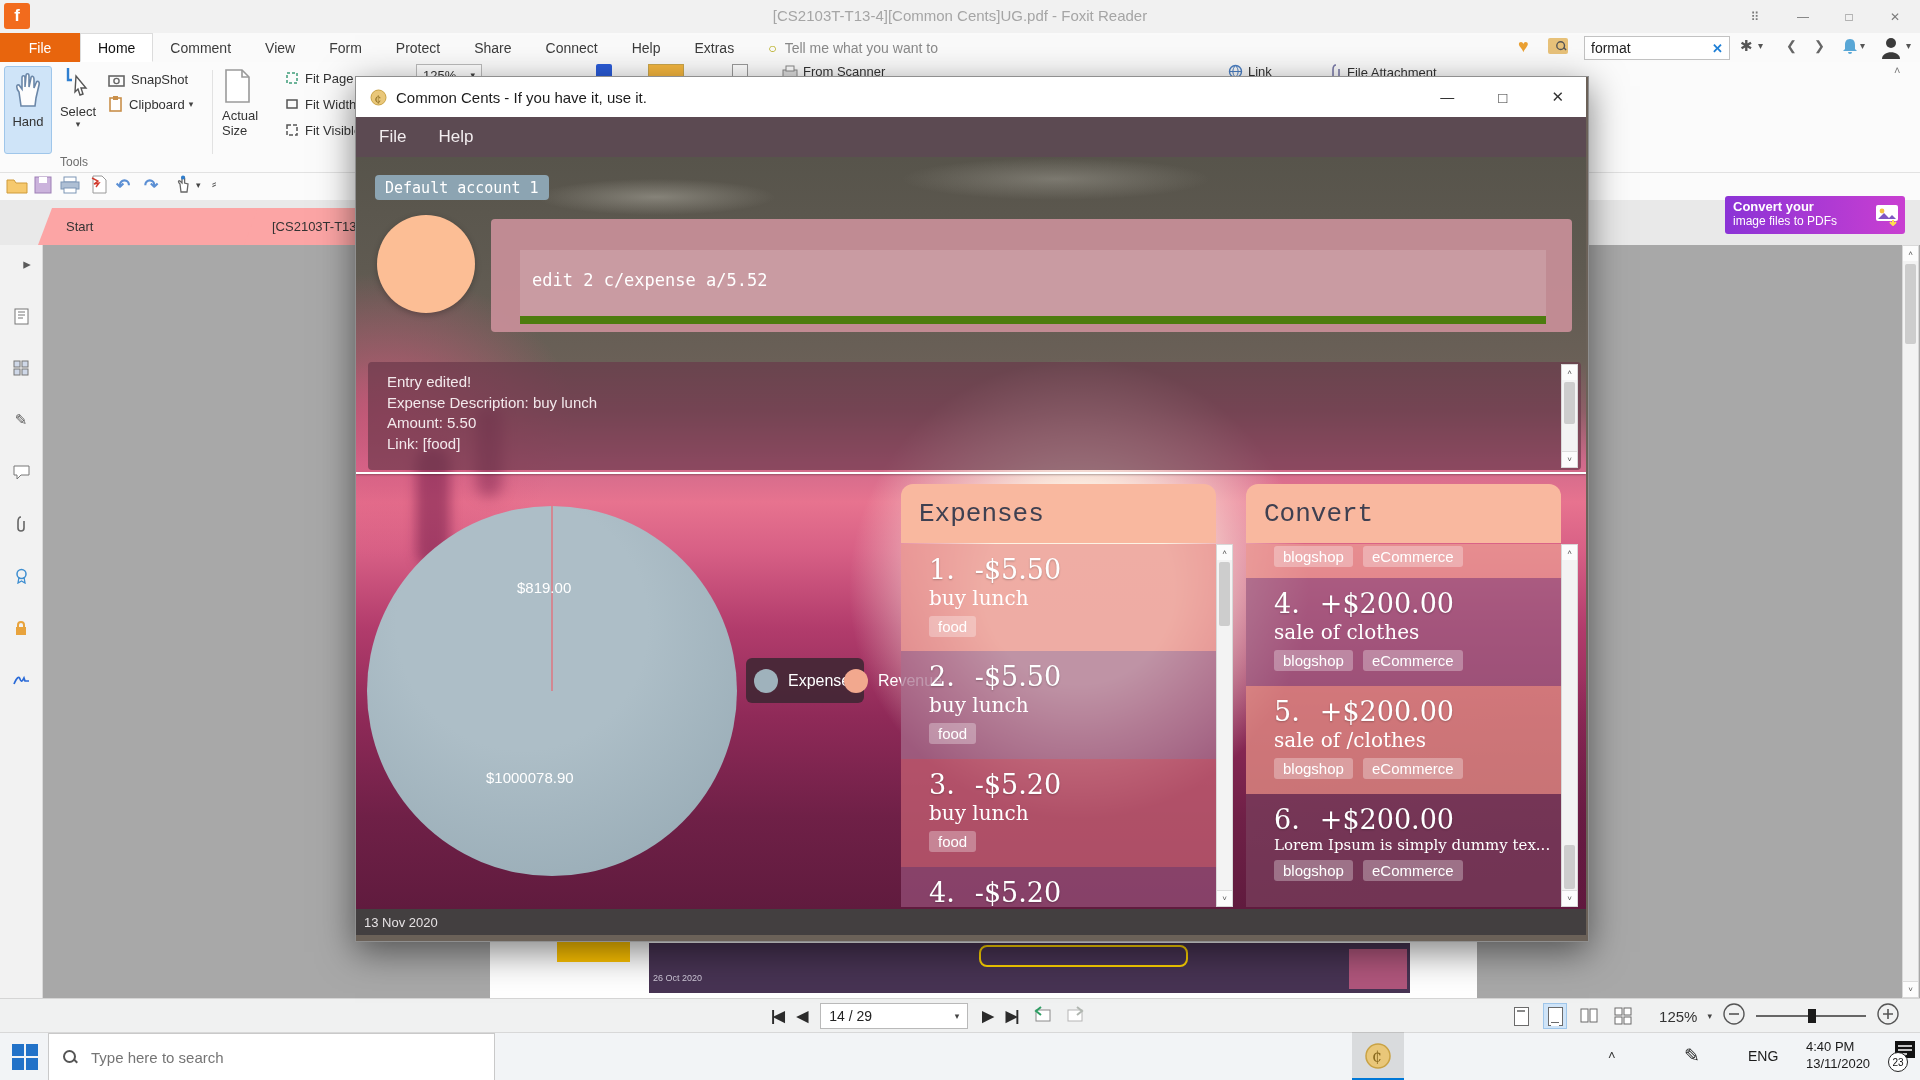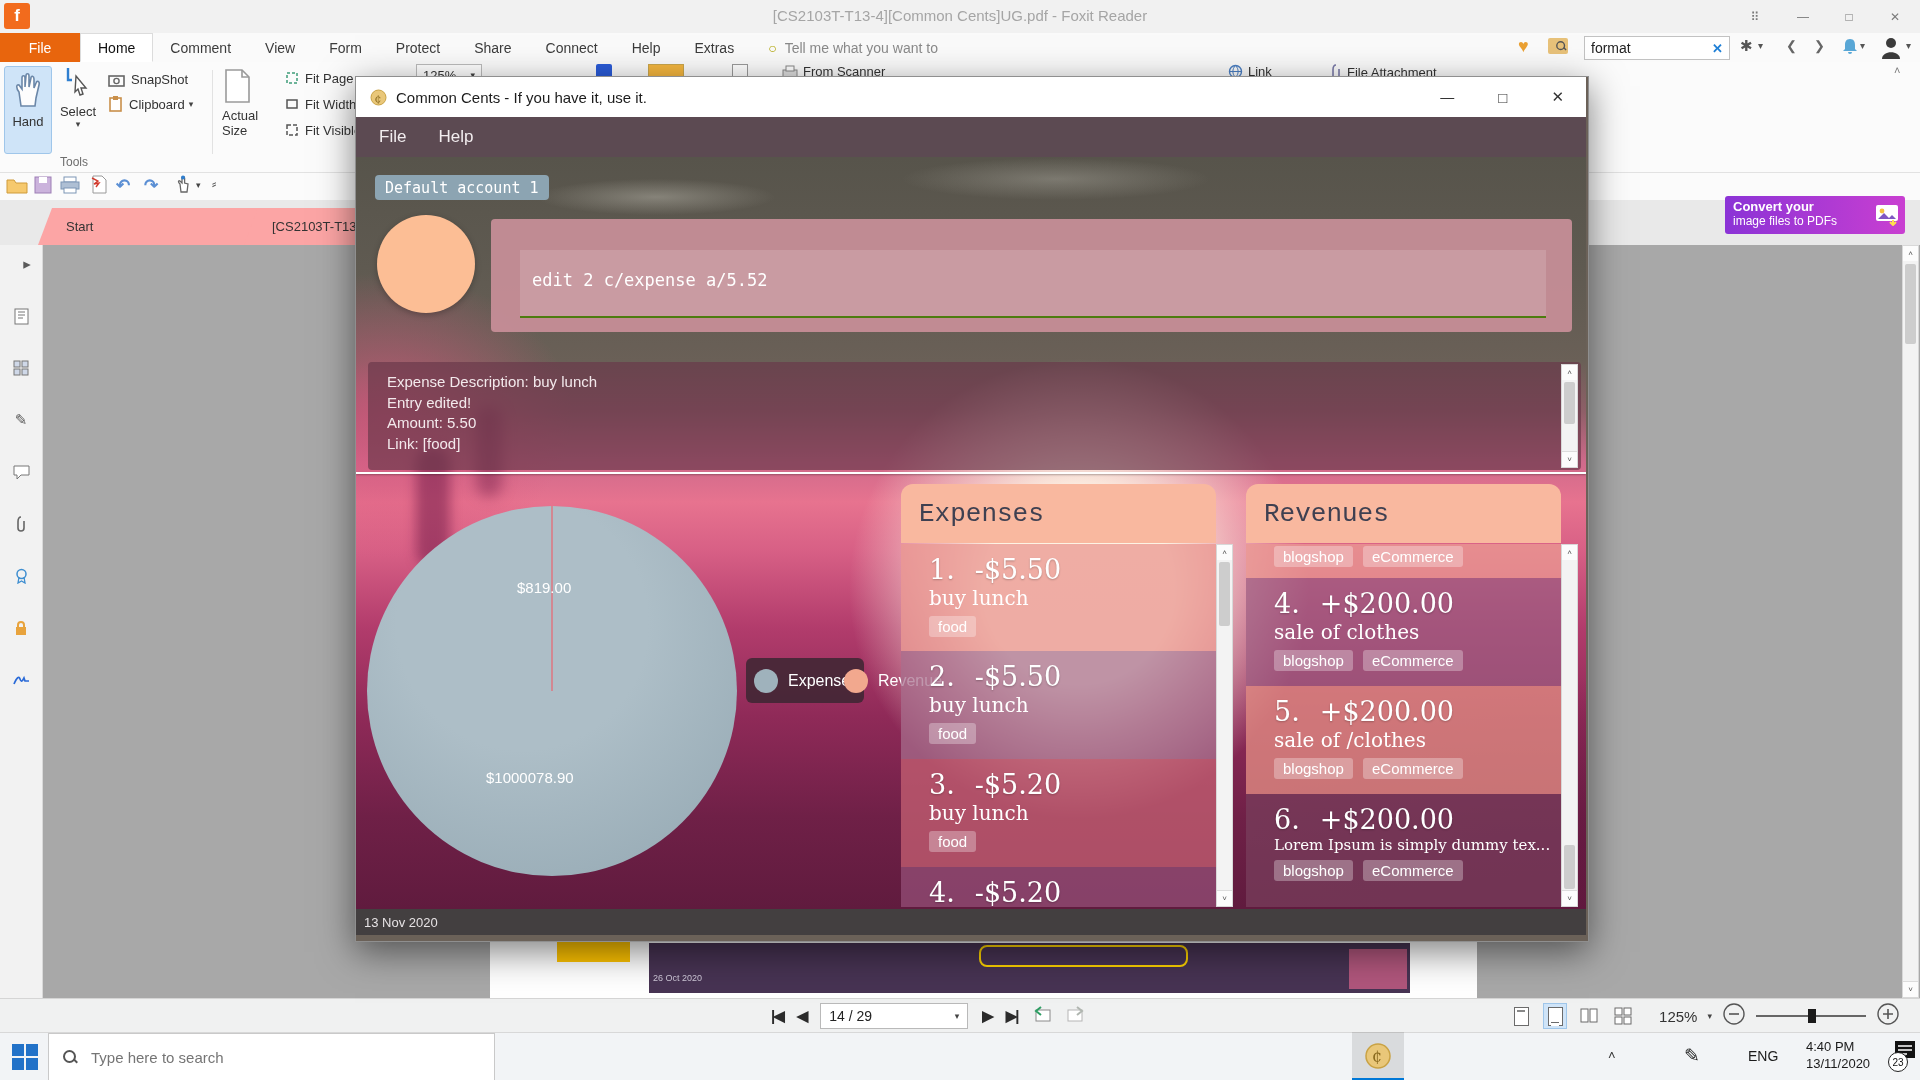--- a/index.html
+++ b/index.html
@@ -43,21 +43,21 @@
       radial-gradient(circle at 723px 432px, rgba(255,251,233,.95) 0 95px, rgba(255,247,228,.55) 150px, rgba(255,243,225,0) 230px),
       radial-gradient(ellipse 170px 26px at 300px 40px, rgba(205,203,192,.38), rgba(205,203,192,0) 70%),
       radial-gradient(ellipse 220px 30px at 700px 22px, rgba(198,196,186,.32), rgba(198,196,186,0) 70%),
       radial-gradient(ellipse 260px 200px at 30px 260px, rgba(216,86,126,.75), rgba(216,86,126,0) 72%),
       radial-gradient(ellipse 420px 260px at 1180px 700px, rgba(96,20,62,.55), rgba(96,20,62,0) 70%),
       linear-gradient(180deg,#57544b 0px,#5f5a51 110px,#6a6057 205px,#8f5f68 255px,#cf6a8b 305px,#e7738f 345px,#d75f85 395px,#b23c6c 470px,#8f2a58 560px,#6f2047 660px,#601b3e 752px);}
   .wstatus{left:0;top:832px;width:1230px;height:26px;background:rgba(62,58,60,.88);color:#e6e2e4;font-size:13px;display:flex;align-items:center;padding-left:8px;box-sizing:border-box;}
   .badge{left:19px;top:18px;height:25px;background:#8ca4b2;border-radius:4px;color:#fff;font-family:"DejaVu Sans Mono",monospace;font-size:15px;display:flex;align-items:center;padding:0 10px;}
   .avatar{left:21px;top:58px;width:98px;height:98px;border-radius:50%;background:#fcbe95;box-shadow:0 2px 6px rgba(0,0,0,.25);}
   .cmdbox{left:135px;top:62px;width:1081px;height:113px;background:rgba(201,143,153,.92);border-radius:4px;}
-  .cmdinner{left:29px;top:31px;width:1026px;height:66px;background:rgba(255,255,255,.14);border-bottom:2px solid #4d7c0f;}
+  .cmdinner{left:29px;top:31px;width:1026px;height:66px;background:rgba(255,255,255,.14);border-bottom:8px solid #4d7c0f;}
   .cmdtext{left:12px;top:20px;color:#fff;font-family:"DejaVu Sans Mono",monospace;font-size:17px;}
   .resbox{left:12px;top:205px;width:1213px;height:108px;background:rgba(105,56,74,.68);border-radius:4px;overflow:hidden;}
   .resline{color:#f3e9ec;font-size:15px;line-height:20.5px;}
   .sep{left:0;top:315px;width:1230px;height:2px;background:#fff;box-shadow:0 1px 2px rgba(0,0,0,.3);}
   .pie{left:11px;top:349px;width:370px;height:370px;border-radius:50%;background:radial-gradient(circle at 42% 32%, #adbec7 0 38%, #9cafb9 78%, #93a6b1 100%);}
   .pielabel{color:#fff;font-size:15px;}
   .legendchip{position:absolute;display:flex;align-items:center;height:45px;border-radius:6px;color:#fff;font-size:16px;}
   .lgdot{width:24px;height:24px;border-radius:50%;margin:0 10px 0 8px;}
   .panel-h{position:absolute;height:59px;background:#f9b89f;border-radius:12px 12px 0 0;display:flex;align-items:center;}
   .panel-h span{font-family:Liberation Mono, monospace;font-size:26px;color:#3f4051;margin-left:18px;}
@@ -429,22 +429,22 @@
       <div class="abs avatar"></div>
 
       <div class="abs cmdbox">
         <div class="abs cmdinner">
           <div class="abs cmdtext">edit 2 c/expense a/5.52</div>
         </div>
       </div>
 
       <div class="abs resbox">
         <div style="padding:10px 0 0 19px">
+          <div class="resline">Entry edited!</div>
           <div class="resline">Expense Description: buy lunch</div>
-          <div class="resline">Entry edited!</div>
           <div class="resline">Amount: 5.50</div>
           <div class="resline">Link: [food]</div>
         </div>
         <div class="sbtrack" style="right:3px;top:2px;height:104px">
           <div class="sbar" style="top:0">˄</div>
           <div class="sbthumb" style="top:17px;height:42px"></div>
           <div class="sbar" style="bottom:0;border-top:1px solid #dcdcdc">˅</div>
         </div>
       </div>
 
@@ -489,21 +489,21 @@
         </div>
         <div class="sbtrack" style="left:315px;top:60px;height:363px">
           <div class="sbar" style="top:0">˄</div>
           <div class="sbthumb" style="top:17px;height:64px"></div>
           <div class="sbar" style="bottom:0;border-top:1px solid #dcdcdc">˅</div>
         </div>
       </div>
 
       <div class="abs" style="left:890px;top:327px;width:333px;height:423px">
         <div class="panel-h" style="left:0;top:0;width:315px">
-            <span>Revenues</span>
+            <span>Convert</span>
           </div>
         <div class="rowitem" style="top:60px;width:315px;height:34px;background:rgba(235,153,146,.78);padding-top:2px">
           <span class="chip" style="margin-top:0">blogshop</span>
           <span class="chip" style="margin-top:0">eCommerce</span>
         </div>
         <div class="rowitem" style="top:94px;width:315px;height:108px;background:rgba(158,94,130,.72)">
           <span class="rnum">4.</span><span class="ramt">+$200.00</span>
           <div class="rdesc">sale of clothes</div>
           <span class="chip">blogshop</span>
           <span class="chip">eCommerce</span>

